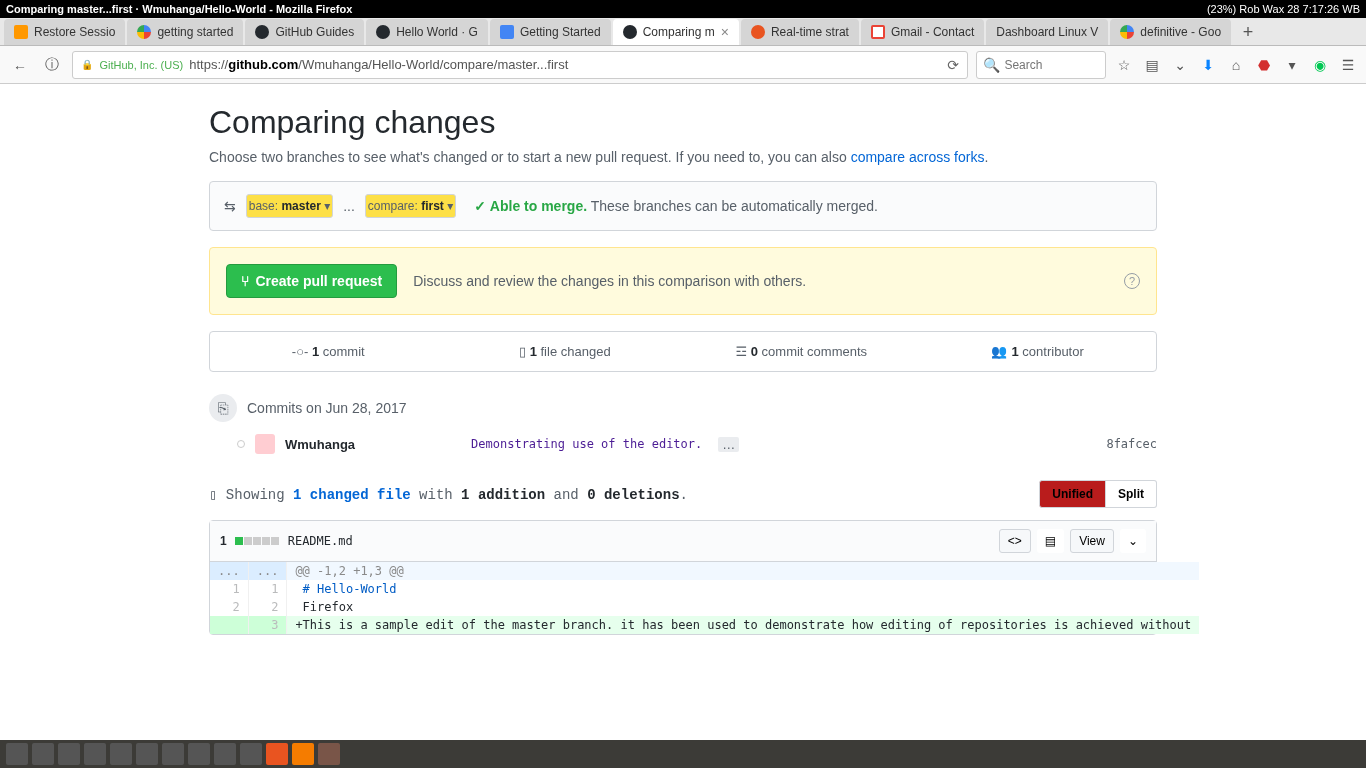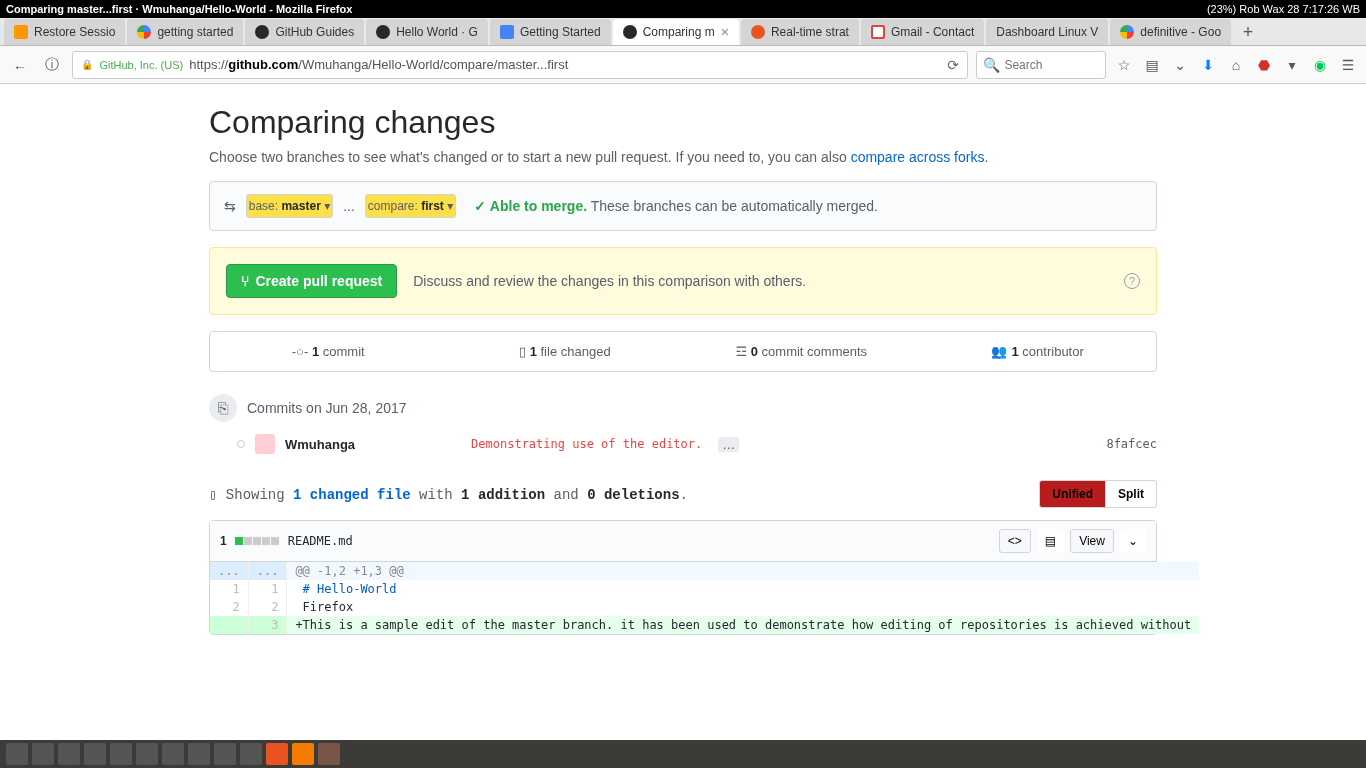--- a/index.html
+++ b/index.html
@@ -54,21 +54,21 @@
 .statitem { flex: 1; text-align: center; padding: 12px; color: #586069; font-size: 13px; }
 .statitem b { color: #24292e; }
 
 .commitdate { display: flex; align-items: center; gap: 10px; color: #586069; padding: 6px 0; font-size: 14px; }
 .commiticon { background: #eaecef; width: 28px; height: 28px; border-radius: 50%; display: flex; align-items: center; justify-content: center; }
 
 .commitrow { display: flex; align-items: center; padding: 6px 0 6px 28px; gap: 10px; font-size: 13px; }
 .commitdot { width: 8px; height: 8px; border: 1px solid #ccc; border-radius: 50%; }
 .avatar { width: 20px; height: 20px; background: #ffcdd2; border-radius: 3px; }
 .commituser { font-weight: 600; }
-.commitmsg { color: #ef4444; font-family: monospace; font-size: 12px; margin-left: 90px; padding-left: 16px; }
+.commitmsg { color: #4c1d95; font-family: monospace; font-size: 12px; margin-left: 90px; padding-left: 16px; }
 .ellipsis { background: #eaecef; padding: 0 4px; border-radius: 2px; color: #586069; cursor: pointer; margin-left: 6px; }
 .sha { margin-left: auto; color: #586069; font-family: monospace; font-size: 12px; }
 
 .changesrow { display: flex; align-items: center; justify-content: space-between; margin: 20px 0 12px; }
 .changestext { color: #586069; font-family: Liberation Mono, monospace; }
 .changestext a { color: #0366d6; text-decoration: none; font-weight: 600; }
 .changestext b { color: #24292e; }
 .viewtoggle { display: flex; }
 .togglebtn { border: 1px solid #d1d5da; padding: 6px 12px; font-size: 12px; font-weight: 600; cursor: pointer; background: #fff; }
 .togglebtn.active { background: #b91c1c; text-align: right; }

